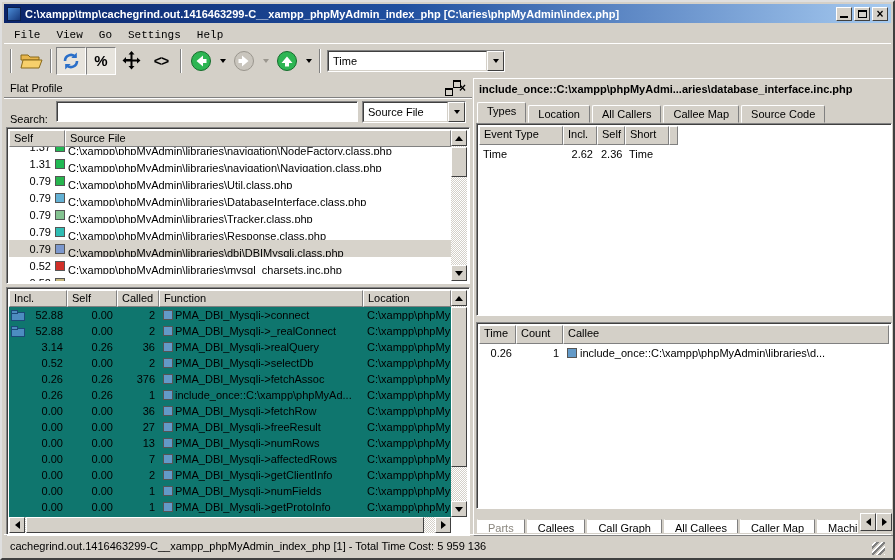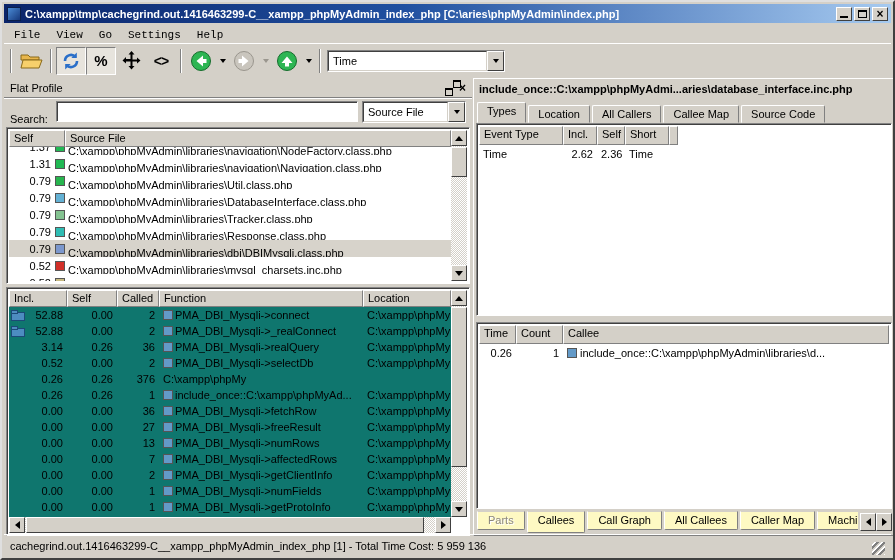--- a/index.html
+++ b/index.html
@@ -128,21 +128,21 @@
   .cl-box{position:absolute;left:2px;top:243px;right:2px;height:187px;}
   .cl-head{position:absolute;left:2px;top:2px;right:2px;height:19px;display:flex;}
   .cl-c0{width:37px;} .cl-c1{width:47px;} .cl-c2{flex:1;}
   .cl-rows{position:absolute;left:2px;top:21px;right:2px;bottom:2px;background:#fff;overflow:hidden;}
   .cl-row{height:17px;display:flex;align-items:center;white-space:nowrap;}
   .cl-time{width:37px;text-align:right;padding-right:4px;flex:0 0 auto;}
   .cl-count{width:47px;text-align:right;padding-right:4px;flex:0 0 auto;}
   .cl-callee{display:flex;align-items:center;gap:3px;overflow:hidden;padding-left:4px;}
 
   .tabs-bottom{position:absolute;left:3px;top:432px;right:36px;height:22px;display:flex;gap:2px;overflow:hidden;}
-  .btab{height:19px;margin-top:0;padding:2px 10px 0;background:#fef9c3;border:1px solid;
+  .btab{height:19px;margin-top:8px;padding:2px 10px 0;background:#ffffff;border:1px solid;
     border-color:#d4d0c8 #808080 #808080 #fff;border-bottom-left-radius:2px;border-bottom-right-radius:2px;white-space:nowrap;}
   .btab.active{height:22px;border-top-color:#d4d0c8;}
   .btab.disabled{color:#8a867e;text-shadow:1px 1px 0 #fff;}
   .tab-arrows{position:absolute;right:2px;top:434px;display:flex;}
   .tab-arrows .ab{width:16px;height:18px;background:#d4d0c8;border:1px solid;border-color:#fff #404040 #404040 #fff;
     display:flex;align-items:center;justify-content:center;}
 
   
   .statusbar{position:absolute;left:2px;right:2px;bottom:2px;height:22px;border-top:1px solid #fff;
     display:flex;align-items:center;padding:0 6px;}
@@ -377,20 +377,24 @@
               <span class="fn-cell fn-func">
                 <span class="icon-sq fn-ico"></span>
                 <span>PMA_DBI_Mysqli-&gt;selectDb</span>
               </span>
               <span class="fn-cell fn-loc">C:\xampp\phpMy</span>
             </div>
             <div class="fn-row">
               <span class="fn-cell fn-incl">0.26</span>
               <span class="fn-cell fn-self">0.26</span>
               <span class="fn-cell fn-called">376</span>
+              <span class="fn-cell fn-func">
+                <span class="icon-sq fn-ico"></span>
+                <span>PMA_DBI_Mysqli-&gt;fetchAssoc</span>
+              </span>
               <span class="fn-cell fn-loc">C:\xampp\phpMy</span>
             </div>
             <div class="fn-row">
               <span class="fn-cell fn-incl">0.26</span>
               <span class="fn-cell fn-self">0.26</span>
               <span class="fn-cell fn-called">1</span>
               <span class="fn-cell fn-func">
                 <span class="icon-sq fn-ico"></span>
                 <span>include_once::C:\xampp\phpMyAd...</span>
               </span>

